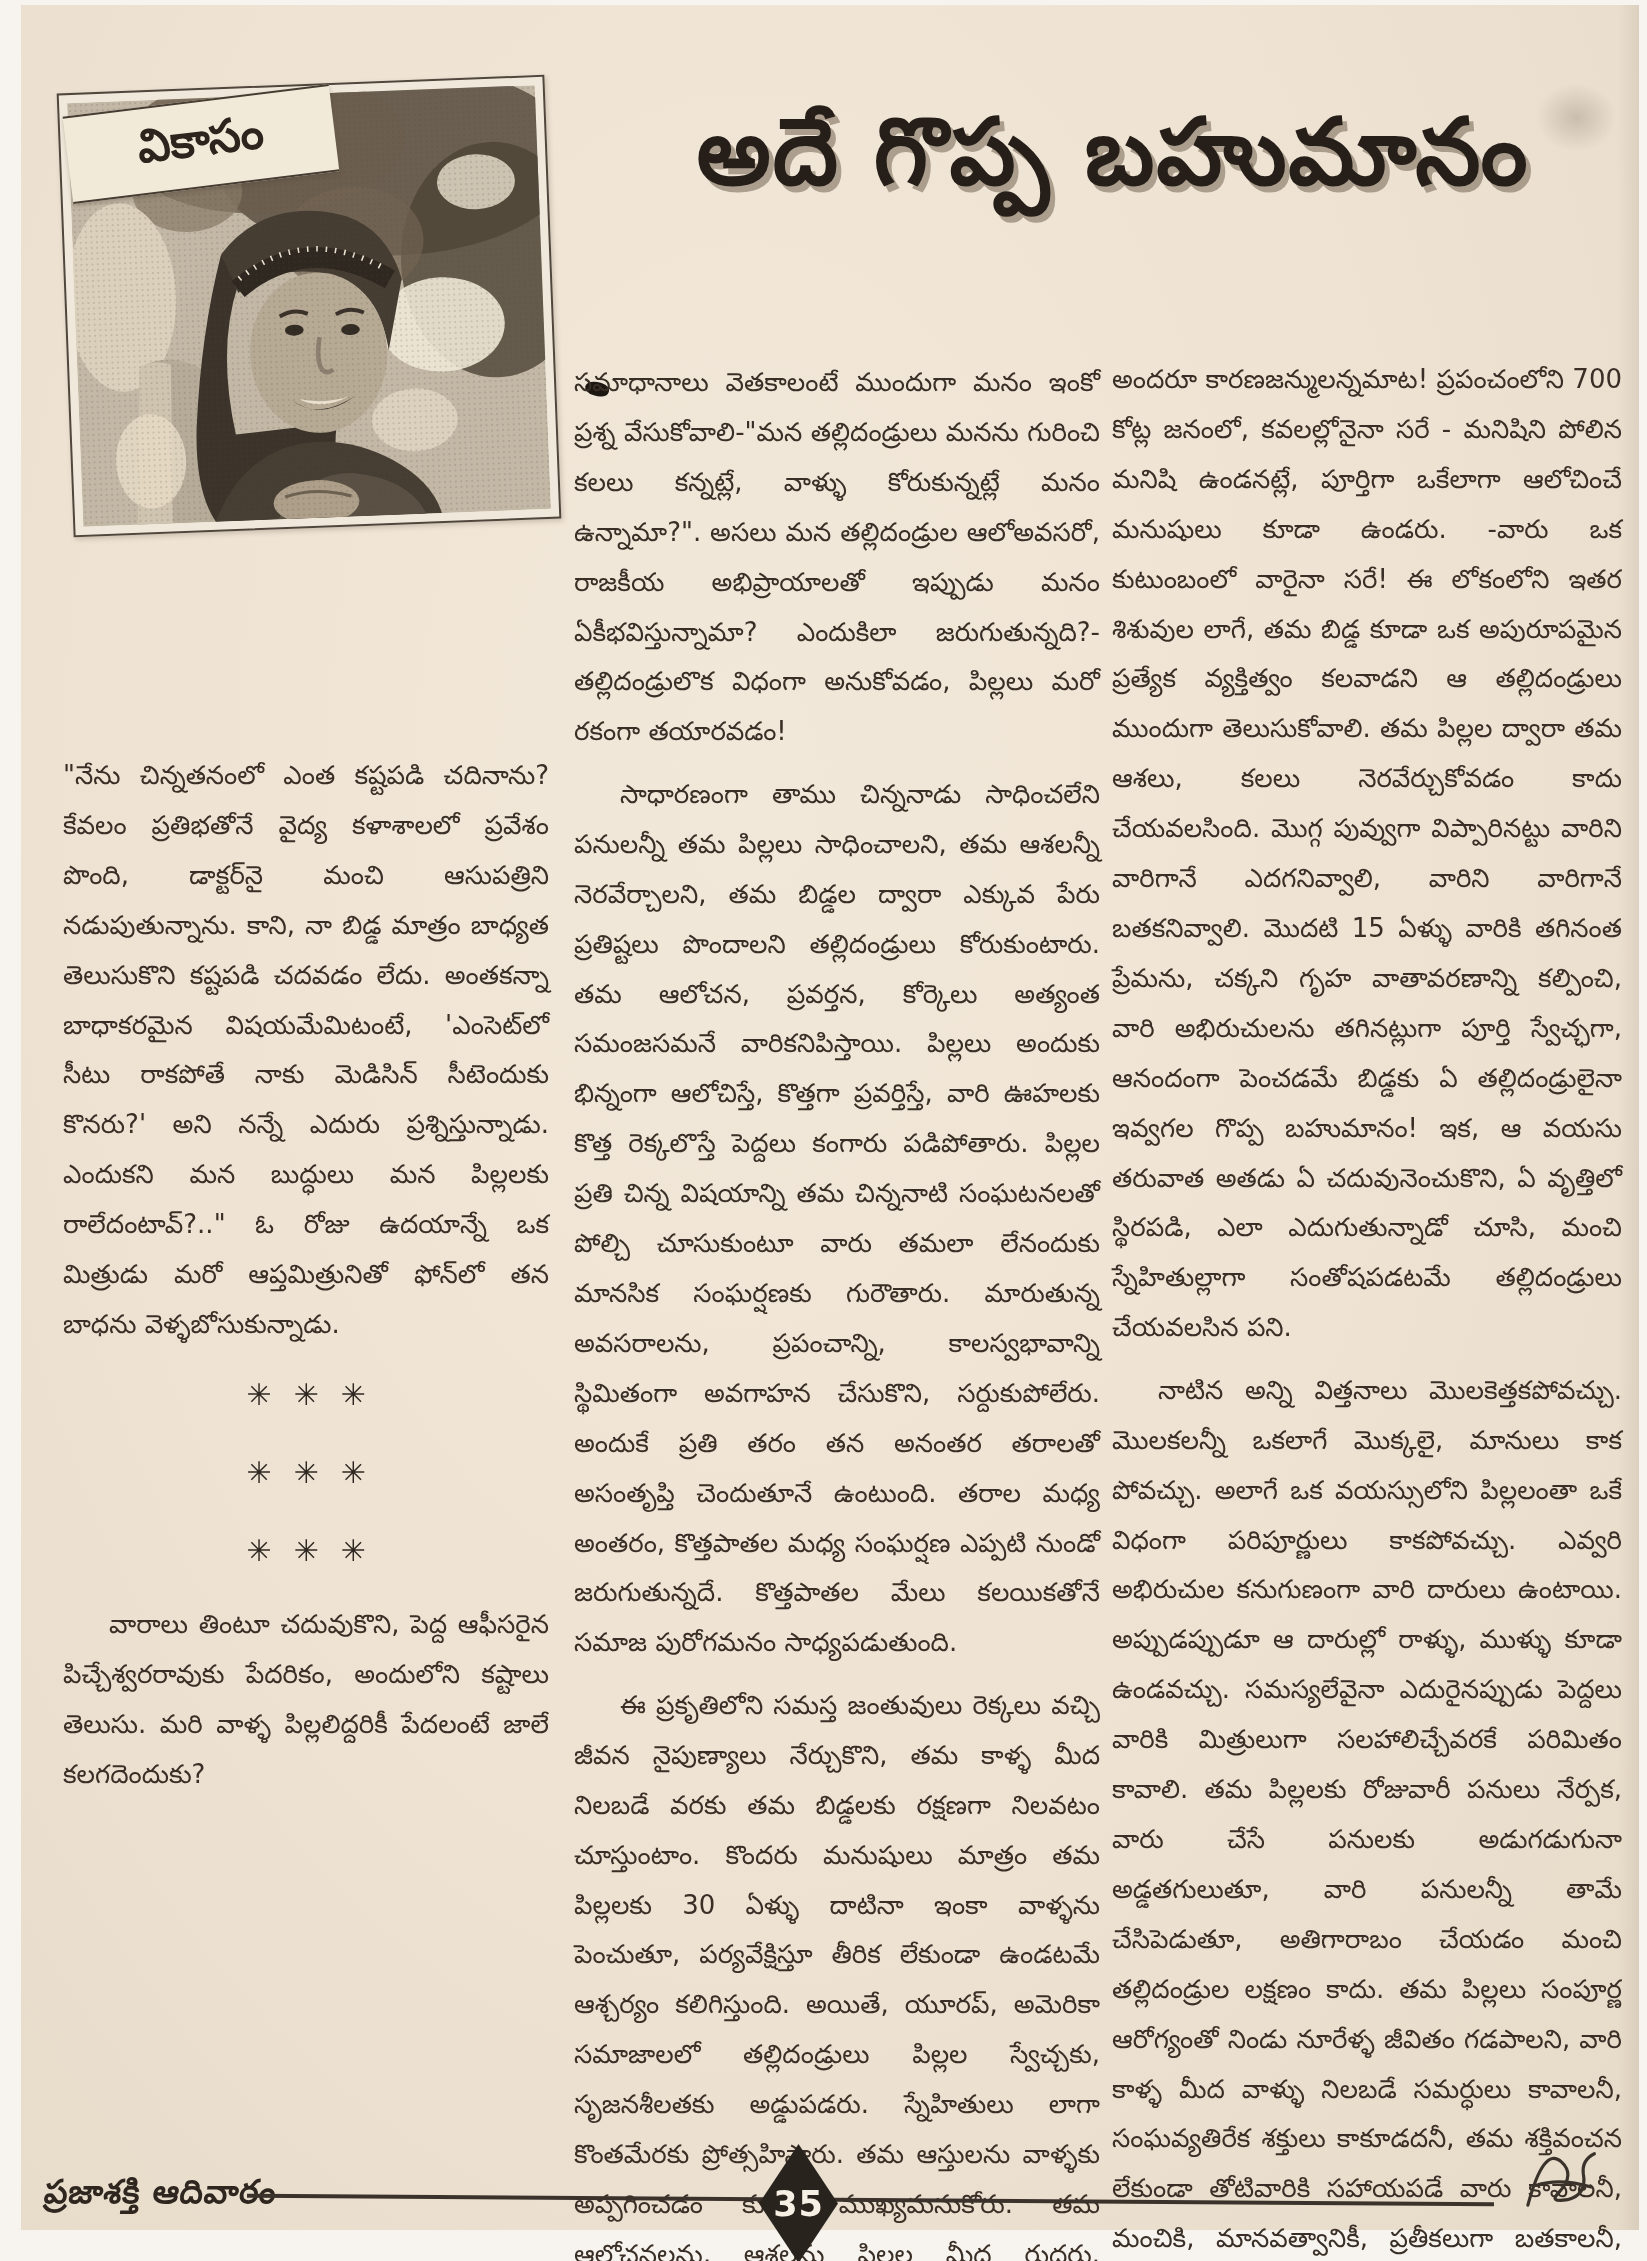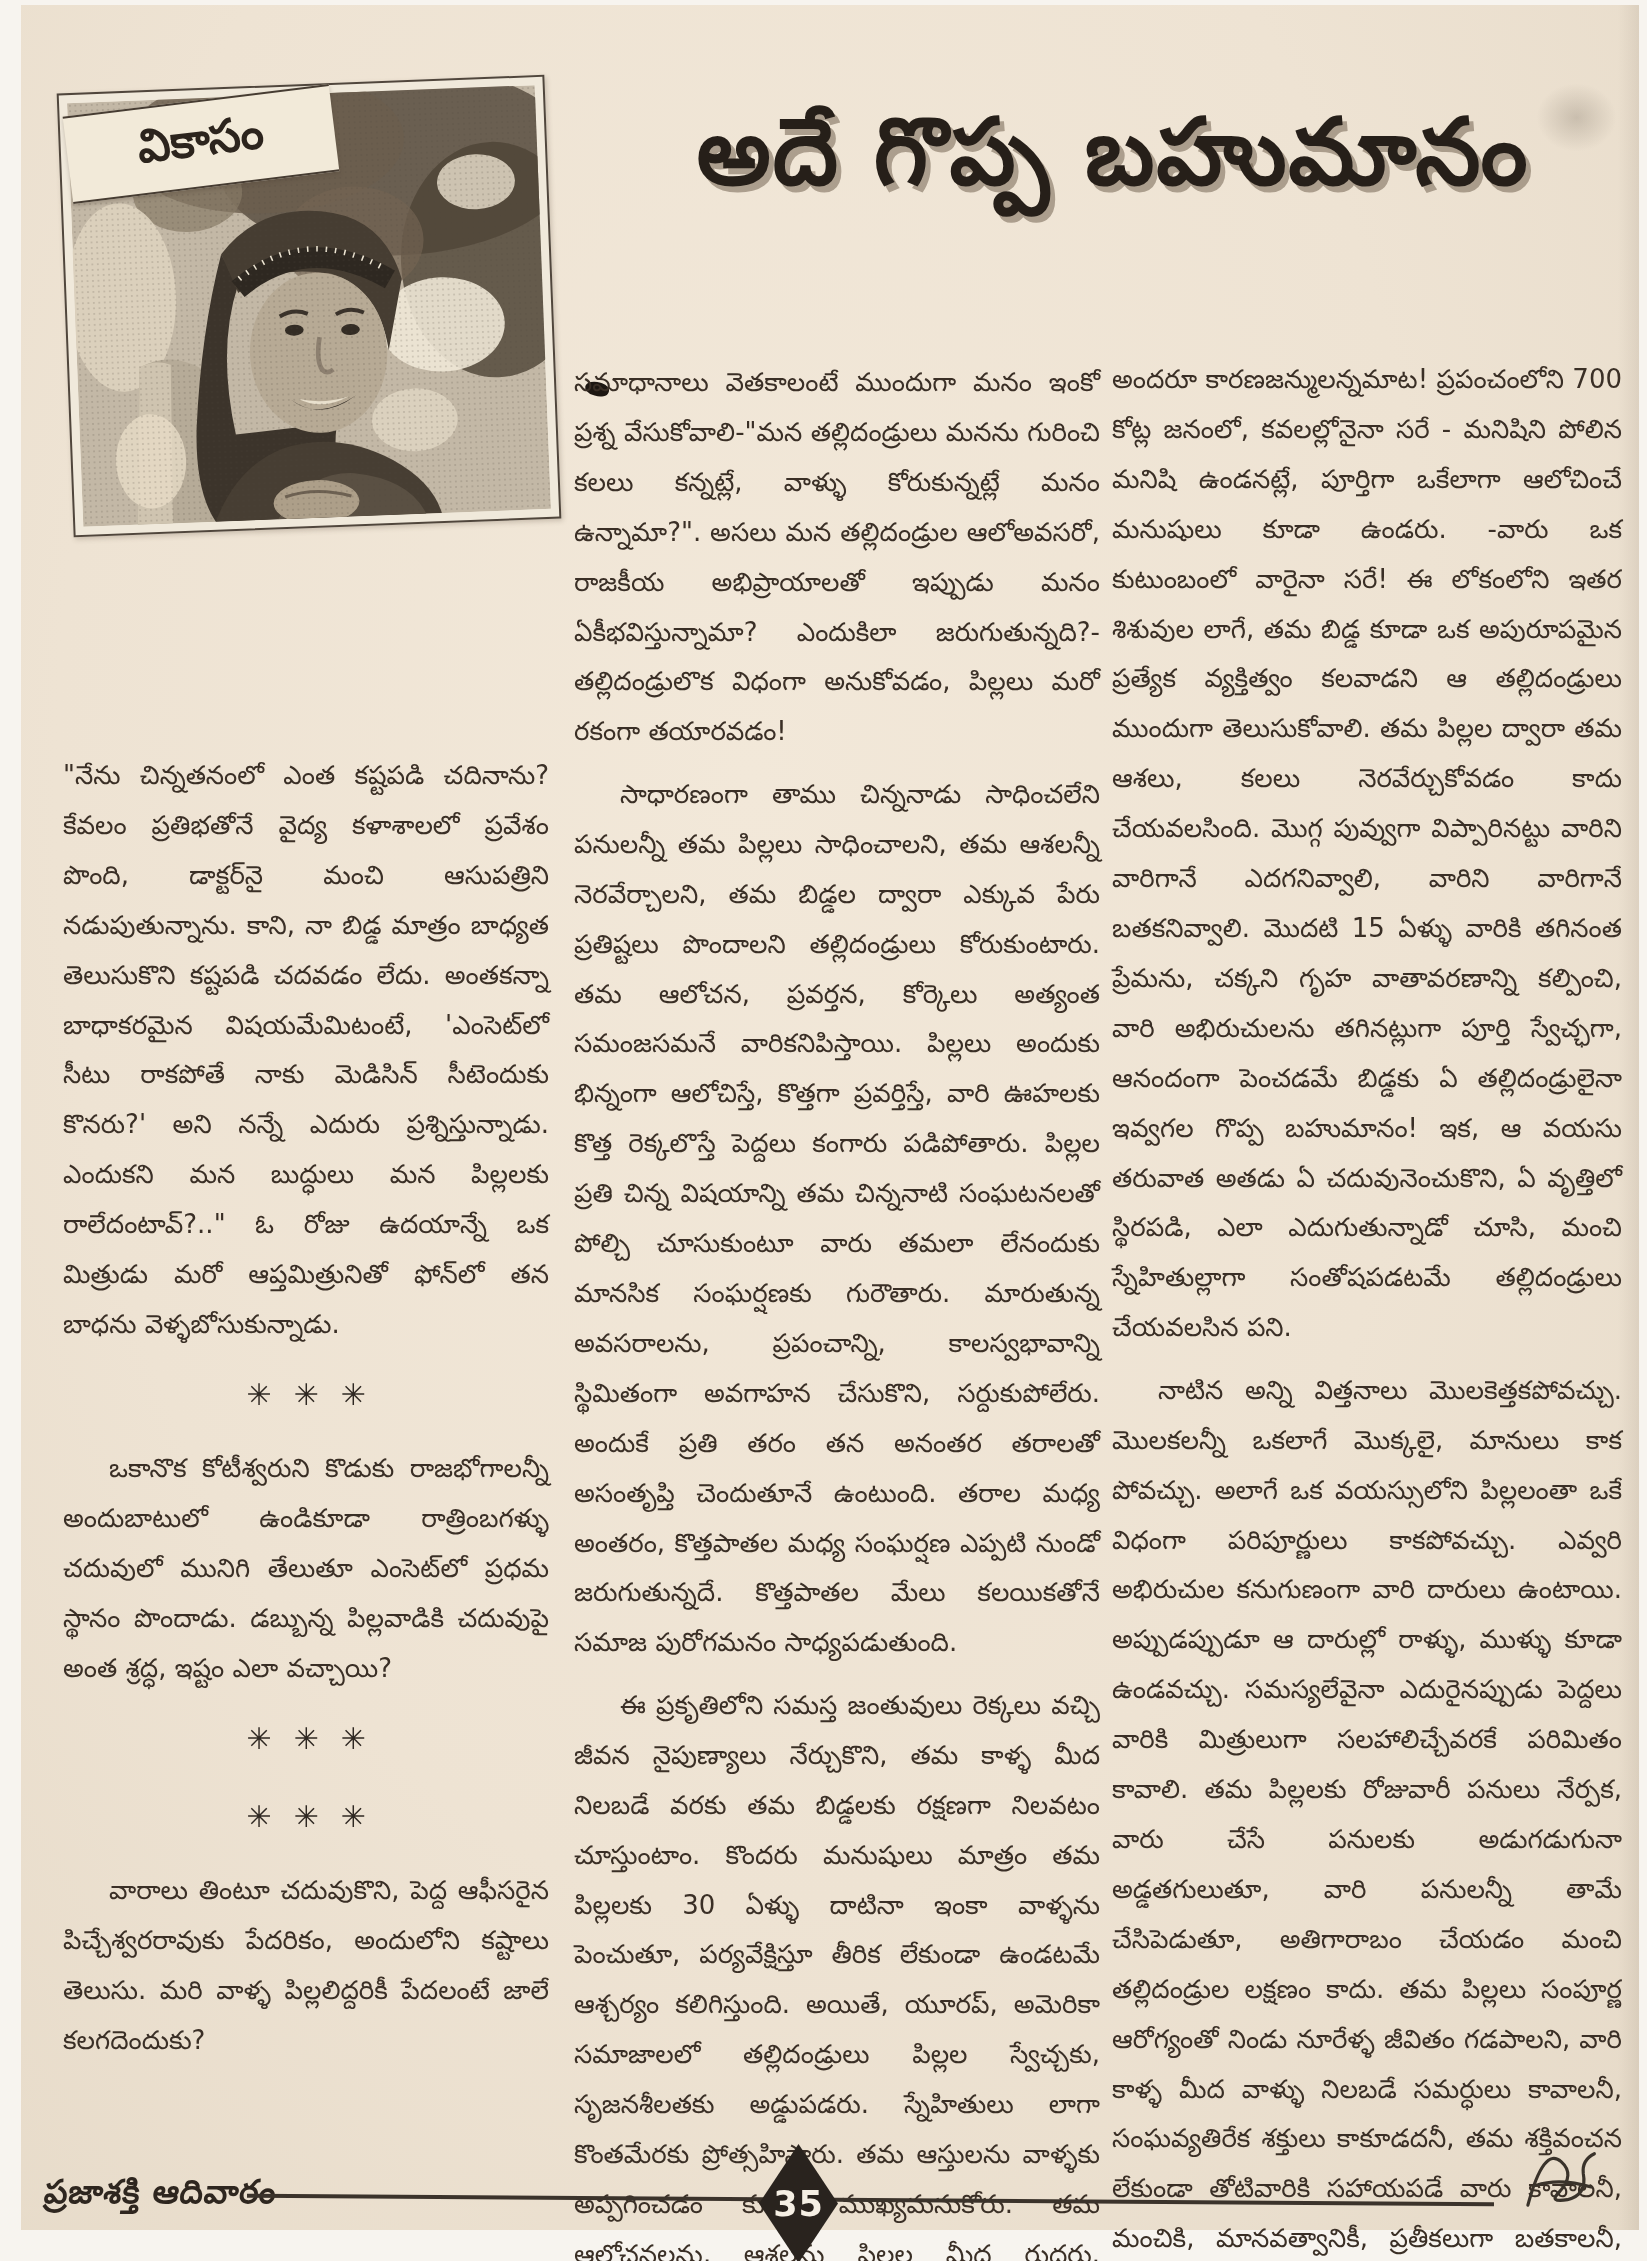--- a/index.html
+++ b/index.html
@@ -152,21 +152,20 @@
   </div>
 
   <div class="section-label">వికాసం</div>
 
   <div class="ink-blot"></div>
   <div class="smudge"></div>
 
   <div class="col col-left">
     <p>"నేను చిన్నతనంలో ఎంత కష్టపడి చదినాను? కేవలం ప్రతిభతోనే వైద్య కళాశాలలో ప్రవేశం పొంది, డాక్టర్‌నై మంచి ఆసుపత్రిని నడుపుతున్నాను. కాని, నా బిడ్డ మాత్రం బాధ్యత తెలుసుకొని కష్టపడి చదవడం లేదు. అంతకన్నా బాధాకరమైన విషయమేమిటంటే, 'ఎంసెట్‌లో సీటు రాకపోతే నాకు మెడిసిన్ సీటెందుకు కొనరు?' అని నన్నే ఎదురు ప్రశ్నిస్తున్నాడు. ఎందుకని మన బుద్ధులు మన పిల్లలకు రాలేదంటావ్?.." ఓ రోజు ఉదయాన్నే ఒక మిత్రుడు మరో ఆప్తమిత్రునితో ఫోన్‌లో తన బాధను వెళ్ళబోసుకున్నాడు.</p>
     <div class="sep">✳✳✳</div>
-    <p class="indent">ఒకానొక కోటీశ్వరుని కొడుకు రాజభోగాలన్నీ అందుబాటులో ఉండికూడా రాత్రింబగళ్ళు చదువులో మునిగి తేలుతూ ఎంసెట్‌లో ప్రధమ స్థానం పొందాడు. డబ్బున్న పిల్లవాడికి చదువుపై అంత శ్రద్ధ, ఇష్టం ఎలా వచ్చాయి?</p>
     <div class="sep">✳✳✳</div>
     <div class="sep">✳✳✳</div>
     <p class="indent">వారాలు తింటూ చదువుకొని, పెద్ద ఆఫీసరైన పిచ్చేశ్వరరావుకు పేదరికం, అందులోని కష్టాలు తెలుసు. మరి వాళ్ళ పిల్లలిద్దరికీ పేదలంటే జాలే కలగదెందుకు?</p>
 
   </div>
 
   <div class="col col-middle">
     <p>సమాధానాలు వెతకాలంటే ముందుగా మనం ఇంకో ప్రశ్న వేసుకోవాలి-"మన తల్లిదండ్రులు మనను గురించి కలలు కన్నట్లే, వాళ్ళు కోరుకున్నట్లే మనం ఉన్నామా?". అసలు మన తల్లిదండ్రుల ఆలోఅవసరో, రాజకీయ అభిప్రాయాలతో ఇప్పుడు మనం ఏకీభవిస్తున్నామా? ఎందుకిలా జరుగుతున్నది?- తల్లిదండ్రులొక విధంగా అనుకోవడం, పిల్లలు మరో రకంగా తయారవడం!</p>
     <p class="indent">సాధారణంగా తాము చిన్ననాడు సాధించలేని పనులన్నీ తమ పిల్లలు సాధించాలని, తమ ఆశలన్నీ నెరవేర్చాలని, తమ బిడ్డల ద్వారా ఎక్కువ పేరు ప్రతిష్టలు పొందాలని తల్లిదండ్రులు కోరుకుంటారు. తమ ఆలోచన, ప్రవర్తన, కోర్కెలు అత్యంత సమంజసమనే వారికనిపిస్తాయి. పిల్లలు అందుకు భిన్నంగా ఆలోచిస్తే, కొత్తగా ప్రవర్తిస్తే, వారి ఊహలకు కొత్త రెక్కలొస్తే పెద్దలు కంగారు పడిపోతారు. పిల్లల ప్రతి చిన్న విషయాన్ని తమ చిన్ననాటి సంఘటనలతో పోల్చి చూసుకుంటూ వారు తమలా లేనందుకు మానసిక సంఘర్షణకు గురౌతారు. మారుతున్న అవసరాలను, ప్రపంచాన్ని, కాలస్వభావాన్ని స్థిమితంగా అవగాహన చేసుకొని, సర్దుకుపోలేరు. అందుకే ప్రతి తరం తన అనంతర తరాలతో అసంతృప్తి చెందుతూనే ఉంటుంది. తరాల మధ్య అంతరం, కొత్తపాతల మధ్య సంఘర్షణ ఎప్పటి నుండో జరుగుతున్నదే. కొత్తపాతల మేలు కలయికతోనే సమాజ పురోగమనం సాధ్యపడుతుంది.</p>
     <p class="indent">ఈ ప్రకృతిలోని సమస్త జంతువులు రెక్కలు వచ్చి జీవన నైపుణ్యాలు నేర్చుకొని, తమ కాళ్ళ మీద నిలబడే వరకు తమ బిడ్డలకు రక్షణగా నిలవటం చూస్తుంటాం. కొందరు మనుషులు మాత్రం తమ పిల్లలకు 30 ఏళ్ళు దాటినా ఇంకా వాళ్ళను పెంచుతూ, పర్యవేక్షిస్తూ తీరిక లేకుండా ఉండటమే ఆశ్చర్యం కలిగిస్తుంది. అయితే, యూరప్, అమెరికా సమాజాలలో తల్లిదండ్రులు పిల్లల స్వేచ్చకు, సృజనశీలతకు అడ్డుపడరు. స్నేహితులు లాగా కొంతమేరకు ప్రోత్సహిస్తారు. తమ ఆస్తులను వాళ్ళకు అప్పగించడం కూడా ముఖ్యమనుకోరు. తమ ఆలోచనలను, ఆశలను పిల్లల మీద రుద్దరు. తల్లిదండ్రులుగానీ, ఉపాధ్యాయులుగానీ, పిల్లల్ని దండించడం అక్కడ శిక్షార్హమైన సాంఘిక నేరంగా పరిణిస్తారు. మన భారతీయ సమాజం ఈ విషయంలో ఇప్పుడే కొద్దిగా మారుతున్నది.</p>

